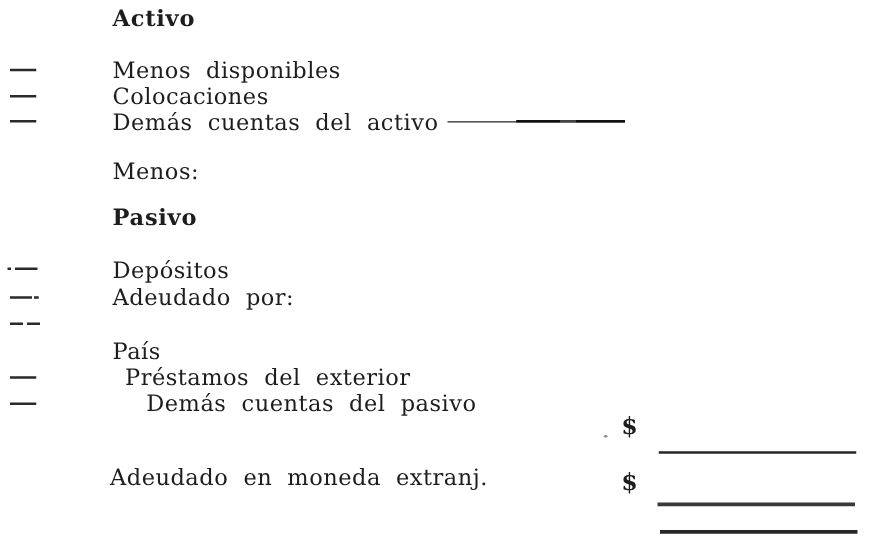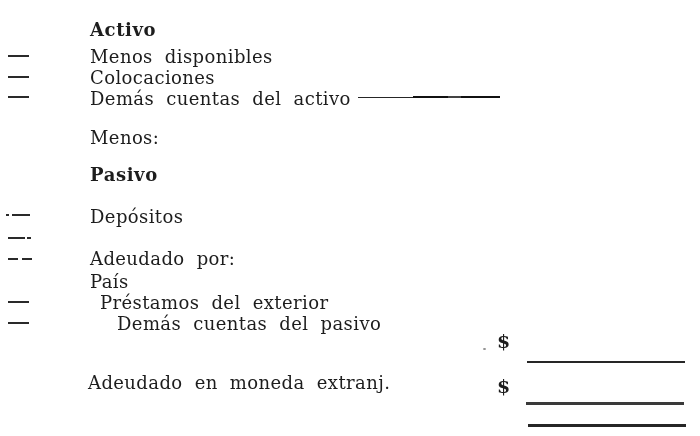--- a/index.html
+++ b/index.html
@@ -70,21 +70,21 @@
     height: 2px;
     background: #8f8f8f;
     border-radius: 50%;
   }
 </style>
 </head>
 <body>
 
 <div class="page">
 
-  <div class="txt heading" style="left:90px; top:20px;text-align:center;">Activo</div>
+  <div class="txt heading" style="left:90px; top:6px;text-align:center;">Activo</div>
 
   <div class="mdash" style="top:55px;"></div>
   <div class="txt" style="left:90px; top:47px;">Menos disponibles</div>
 
   <div class="mdash" style="top:76px;"></div>
   <div class="txt" style="left:90px; top:68px;">Colocaciones</div>
 
   <div class="mdash" style="top:96px;"></div>
   <div class="txt" style="left:90px; top:89px;">Demás cuentas del activo</div>
 
@@ -92,21 +92,21 @@
   <div class="fill-line fill-line--dashy" style="left:413px; top:96px; width:87px; height:2px;"></div>
 
   <div class="txt" style="left:90px; top:128px;">Menos:</div>
 
   <div class="txt heading" style="left:90px; top:165px;">Pasivo</div>
 
   <div class="mdash mdash--dotty" style="top:214px; width:24px; left:6px;"></div>
   <div class="txt" style="left:90px; top:207px;">Depósitos</div>
 
   <div class="mdash mdash--trail" style="top:237px; width:23px;"></div>
-  <div class="txt" style="left:90px; top:229px;margin-top:20px;">Adeudado por:</div>
+  <div class="txt" style="left:90px; top:229px;">Adeudado por:</div>
 
   <div class="mdash mdash--double" style="top:258px; width:24px;"></div>
 
   <div class="txt" style="left:90px; top:272px;">País</div>
 
   <div class="mdash" style="top:301px;"></div>
   <div class="txt" style="left:100px; top:293px;">Préstamos del exterior</div>
 
   <div class="mdash" style="top:322px;"></div>
   <div class="txt" style="left:90px; top:314px;margin-left:27px;">Demás cuentas del pasivo</div>

